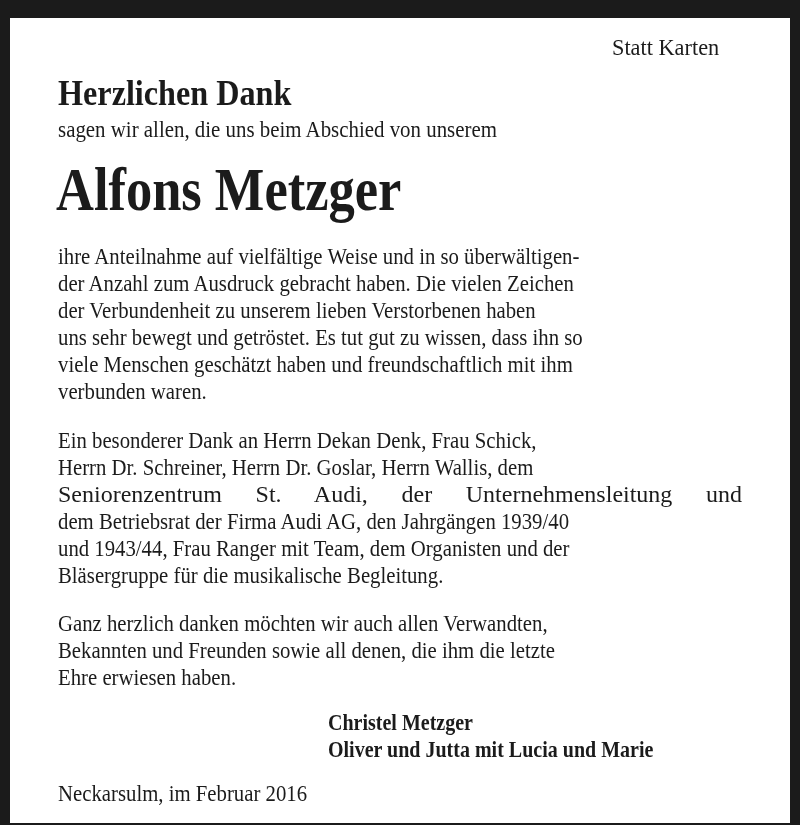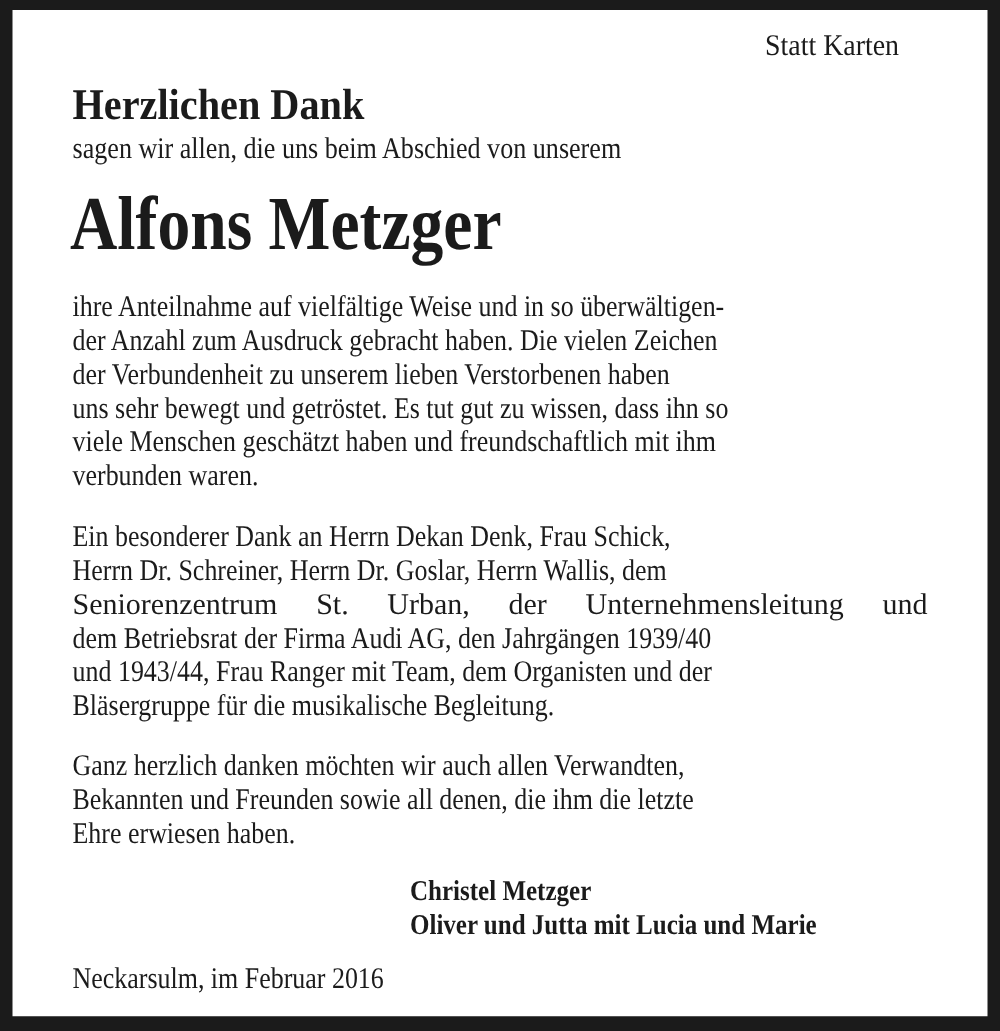--- a/index.html
+++ b/index.html
@@ -1,21 +1,21 @@
 <!DOCTYPE html>
 <html><head>
 <meta charset="utf-8">
 <style>
   html, body { margin: 0; padding: 0; }
   body {
     width: 800px; height: 825px; background: #1b1b1b;
     position: relative; overflow: hidden;
   }
   .card {
-    position: absolute; left: 10px; top: 8px;
+    position: absolute; left: 10px; top: 18px;
     width: 780px; height: 805px; background: #ffffff;
   }
   .ln {
     position: absolute; white-space: nowrap;
     color: #1b1b1b; font-family: "Liberation Serif", "DejaVu Serif", serif;
     transform-origin: 0 0;
   }
   .body-ln { font-size: 24px; line-height: 27px; }
   .bold { font-weight: bold; }
   .just { text-align: justify; text-align-last: justify; }
@@ -38,21 +38,21 @@
     <div class="ln body-ln" style="left:48px; top:252px; transform:scaleX(0.865);">der Anzahl zum Ausdruck gebracht haben. Die vielen Zeichen</div>
     <div class="ln body-ln" style="left:48px; top:279px; transform:scaleX(0.865);">der Verbundenheit zu unserem lieben Verstorbenen haben</div>
     <div class="ln body-ln" style="left:48px; top:306px; transform:scaleX(0.865);">uns sehr bewegt und getröstet. Es tut gut zu wissen, dass ihn so</div>
     <div class="ln body-ln" style="left:48px; top:333px; transform:scaleX(0.865);">viele Menschen geschätzt haben und freundschaftlich mit ihm</div>
     <div class="ln body-ln" style="left:48px; top:360px; transform:scaleX(0.865);">verbunden waren.</div>
   </div>
 
   <div>
     <div class="ln body-ln" style="left:48px; top:409px; transform:scaleX(0.865);">Ein besonderer Dank an Herrn Dekan Denk, Frau Schick,</div>
     <div class="ln body-ln" style="left:48px; top:436px; transform:scaleX(0.865);">Herrn Dr. Schreiner, Herrn Dr. Goslar, Herrn Wallis, dem</div>
-    <div class="ln body-ln just" style="left:48px; top:463px; width:684px;">Seniorenzentrum St. Urban, der Unternehmensleitung und</div>
+    <div class="ln body-ln just" style="left:48px; top:463px; width:684px;">Seniorenzentrum St. Audi, der Unternehmensleitung und</div>
     <div class="ln body-ln" style="left:48px; top:490px; transform:scaleX(0.865);">dem Betriebsrat der Firma Audi AG, den Jahrgängen 1939/40</div>
     <div class="ln body-ln" style="left:48px; top:517px; transform:scaleX(0.865);">und 1943/44, Frau Ranger mit Team, dem Organisten und der</div>
     <div class="ln body-ln" style="left:48px; top:544px; transform:scaleX(0.865);">Bläsergruppe für die musikalische Begleitung.</div>
   </div>
 
   <div>
     <div class="ln body-ln" style="left:48px; top:592px; transform:scaleX(0.865);">Ganz herzlich danken möchten wir auch allen Verwandten,</div>
     <div class="ln body-ln" style="left:48px; top:619px; transform:scaleX(0.865);">Bekannten und Freunden sowie all denen, die ihm die letzte</div>
     <div class="ln body-ln" style="left:48px; top:646px; transform:scaleX(0.865);">Ehre erwiesen haben.</div>
   </div>

